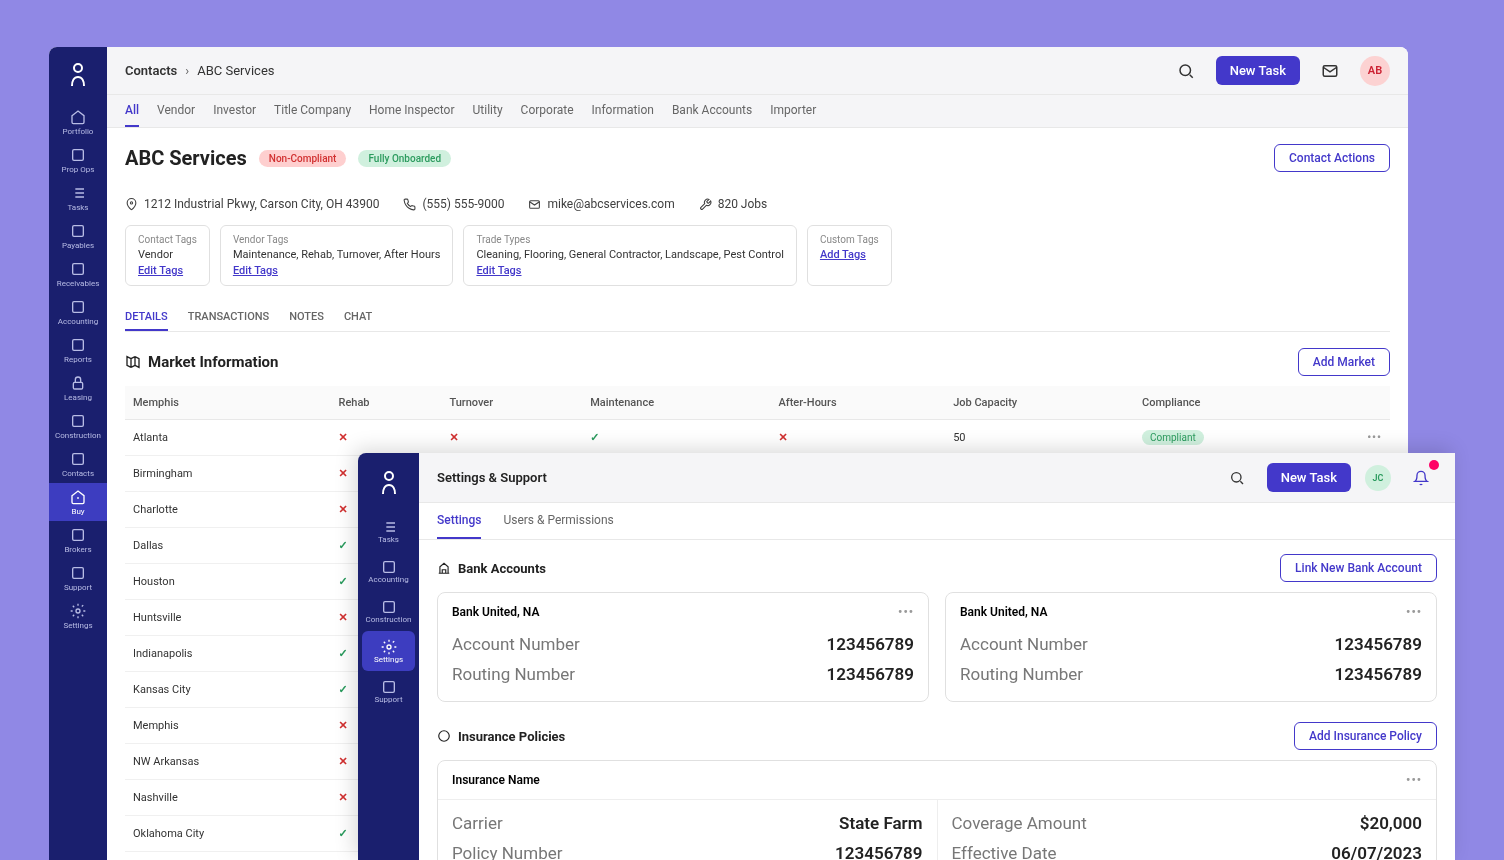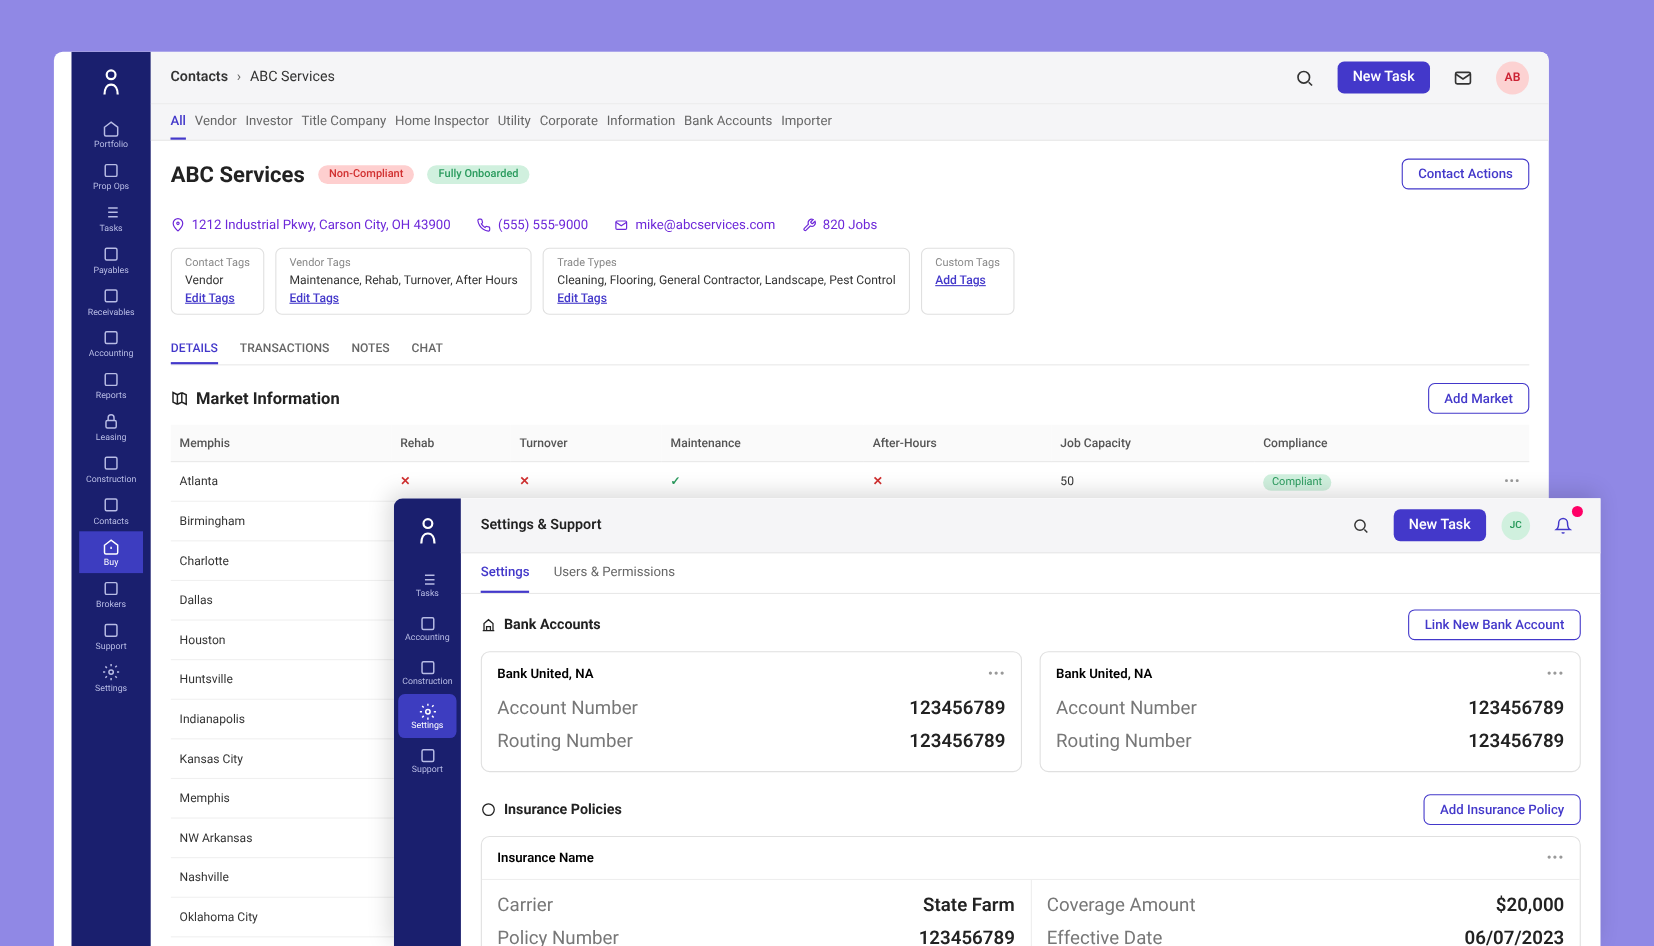--- a/index.html
+++ b/index.html
@@ -1,43 +1,43 @@
 <!DOCTYPE html>
 <html><head>
 <meta charset="utf-8">
 <style>
 * { margin: 0; padding: 0; box-sizing: border-box; font-family: -apple-system, BlinkMacSystemFont, "Segoe UI", Roboto, sans-serif; }
 body { background: #9088e5; width: 1504px; height: 860px; overflow: hidden; position: relative; }
 .app-main { position: absolute; left: 49px; top: 47px; width: 1359px; height: 813px; background: #fff; border-radius: 8px 8px 0 0; overflow: hidden; display: flex; }
-.sidebar { width: 72px; background: #1a1f6e; display: flex; flex-direction: column; align-items: center; padding-top: 10px; margin-left: 16px; }
+.sidebar { width: 58px; background: #1a1f6e; display: flex; flex-direction: column; align-items: center; padding-top: 10px; }
 .sidebar-logo { width: 36px; height: 36px; display: flex; align-items: center; justify-content: center; margin-bottom: 10px; }
 .sidebar-item { width: 58px; height: 38px; display: flex; flex-direction: column; align-items: center; justify-content: center; color: #b8bce5; cursor: pointer; font-size: 8px; }
 .sidebar-item.active { background: #3d3dc0; color: #fff; }
 .sidebar-item .icon { width: 16px; height: 16px; margin-bottom: 2px; }
 .main-content { flex: 1; display: flex; flex-direction: column; overflow: hidden; }
 .topbar { height: 48px; display: flex; align-items: center; padding: 0 18px; border-bottom: 1px solid #e8e8e8; background: #f5f5f7; }
 .breadcrumb { font-size: 13px; color: #666; display: flex; align-items: center; gap: 8px; }
 .breadcrumb .current { color: #333; }
 .breadcrumb-root { font-weight: 600; color: #333; }
 .topbar-right { margin-left: auto; display: flex; align-items: center; gap: 14px; }
 .icon-btn { width: 32px; height: 32px; display: flex; align-items: center; justify-content: center; cursor: pointer; color: #333; }
 .btn-primary { background: #4338ca; color: #fff; border: none; padding: 7px 14px; border-radius: 6px; font-size: 13px; font-weight: 500; cursor: pointer; }
 .avatar { width: 30px; height: 30px; border-radius: 50%; background: #fcd2d2; color: #c23; display: flex; align-items: center; justify-content: center; font-size: 11px; font-weight: 600; }
-.tabs { display: flex; gap: 8px; padding: 0 18px; border-bottom: 1px solid #e8e8e8; background: #f5f5f7; }
+.tabs { display: flex; gap: 18px; padding: 0 18px; border-bottom: 1px solid #e8e8e8; background: #f5f5f7; }
 .tab { padding: 8px 0; font-size: 12px; color: #666; cursor: pointer; }
 .tab.active { color: #4338ca; border-bottom: 2px solid #4338ca; font-weight: 500; }
 .page-body { flex: 1; padding: 16px 18px; overflow: auto; }
 .page-header { display: flex; align-items: center; gap: 12px; margin-bottom: 10px; }
 .page-title { font-size: 20px; font-weight: 700; color: #222; }
 .badge { padding: 3px 10px; border-radius: 10px; font-size: 10px; font-weight: 500; }
 .badge-red { background: #fecfcf; color: #d13030; }
 .badge-green { background: #d0f0de; color: #2b9b5e; }
 .badge-green-sm { background: #d0f0de; color: #2b9b5e; padding: 2px 8px; font-size: 10px; border-radius: 9px; }
 .btn-outline { background: #fff; border: 1px solid #4338ca; color: #4338ca; padding: 6px 14px; border-radius: 6px; font-size: 12px; font-weight: 500; cursor: pointer; }
-.contact-meta { display: flex; gap: 24px; font-size: 12px; color: #6d28d9; margin-bottom: 14px; margin-top: 25px; }
+.contact-meta { display: flex; gap: 24px; font-size: 12px; color: #404040; margin-bottom: 14px; margin-top: 25px; }
 .contact-meta-item { display: flex; align-items: center; gap: 6px; }
 .tag-boxes { display: flex; gap: 10px; margin-bottom: 18px; }
 .tag-box { border: 1px solid #e0e0e0; border-radius: 6px; padding: 8px 12px; }
 .tag-box-label { font-size: 10px; color: #888; margin-bottom: 3px; }
 .tag-box-value { font-size: 11px; color: #333; margin-bottom: 3px; }
 .tag-box-link { font-size: 11px; color: #4338ca; cursor: pointer; font-weight: 500; text-decoration: underline; }
 .subtabs { display: flex; gap: 20px; border-bottom: 1px solid #e8e8e8; margin-bottom: 16px; }
 .subtab { padding: 6px 0; font-size: 11px; color: #666; cursor: pointer; font-weight: 500; }
 .subtab.active { color: #4338ca; border-bottom: 2px solid #4338ca; }
 .section-header { display: flex; align-items: center; justify-content: space-between; margin-bottom: 10px; }

